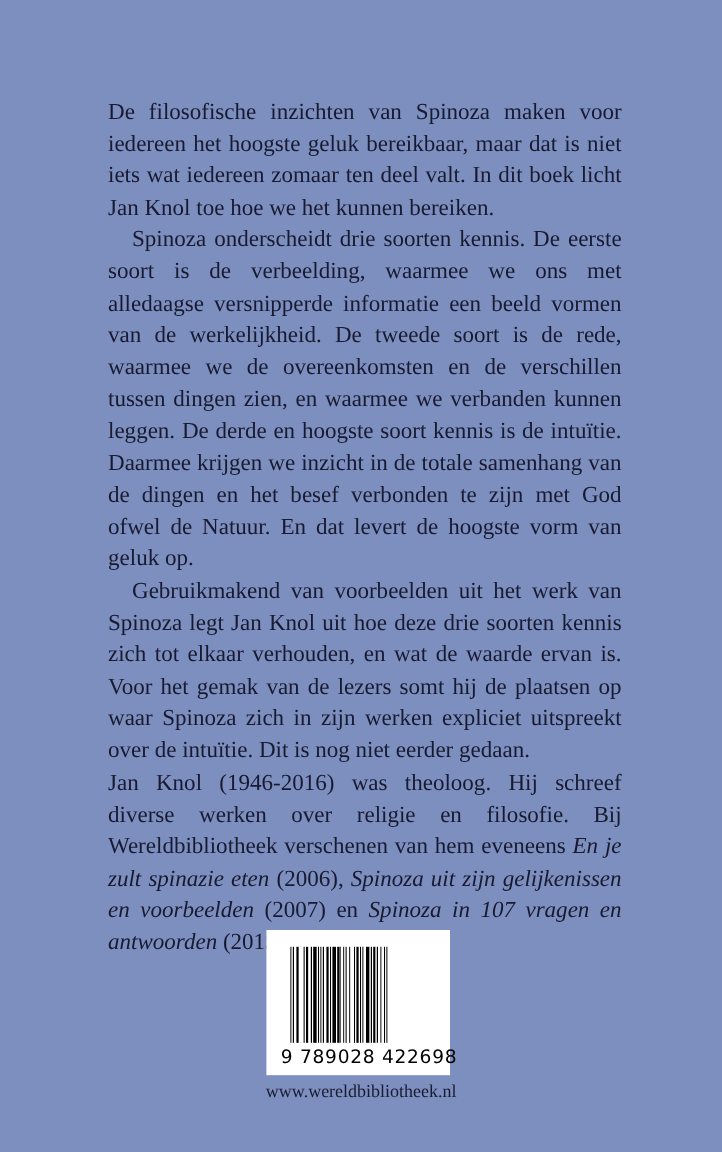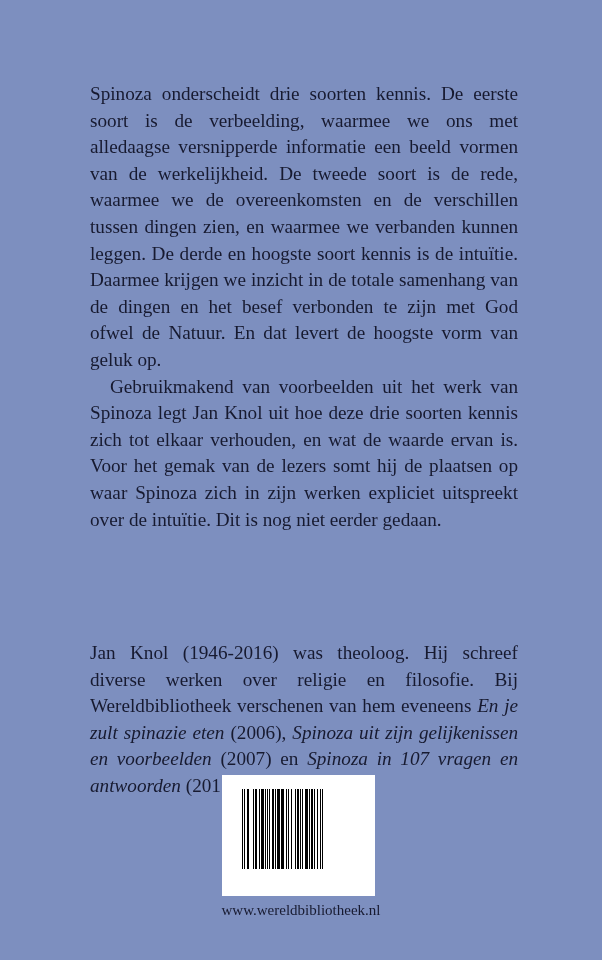--- a/index.html
+++ b/index.html
@@ -56,20 +56,21 @@
     top: 902px;
     text-align: center;
     font-size: 15px;
     color: #171a30;
   }
 </style>
 </head>
 <body>
 
 <div class="text-block" id="blurb">
+  <p>De filosofische inzichten van Spinoza maken voor ieder­een het hoogste geluk bereikbaar, maar dat is niet iets wat iedereen zomaar ten deel valt. In dit boek licht Jan Knol toe hoe we het kunnen bereiken.</p>
   <p>Spinoza onderscheidt drie soorten kennis. De eerste soort is de verbeelding, waarmee we ons met alledaagse versnipperde informatie een beeld vormen van de wer­kelijkheid. De tweede soort is de rede, waarmee we de overeenkomsten en de verschillen tussen dingen zien, en waarmee we verbanden kunnen leggen. De derde en hoogste soort kennis is de intuïtie. Daarmee krijgen we inzicht in de totale samenhang van de dingen en het besef verbonden te zijn met God ofwel de Natuur. En dat levert de hoogste vorm van geluk op.</p>
   <p>Gebruikmakend van voorbeelden uit het werk van Spinoza legt Jan Knol uit hoe deze drie soorten kennis zich tot elkaar verhouden, en wat de waarde ervan is. Voor het gemak van de lezers somt hij de plaatsen op waar Spinoza zich in zijn werken expliciet uitspreekt over de intuïtie. Dit is nog niet eerder gedaan.</p>
 </div>
 
 <div class="text-block" id="bio">
   <p><span>Jan Knol (1946-2016) was theoloog. Hij schreef diverse werken over religie en filosofie. Bij Wereldbibliotheek verschenen van hem eveneens </span><span class="ital">En je zult spinazie eten</span><span> (2006), </span><span class="ital">Spinoza uit zijn gelijkenissen en voorbeelden</span><span> (2007) en </span><span class="ital">Spinoza in 107 vragen en antwoorden</span><span> (2015).</span></p>
 </div>
 
 <div class="barcode-box">
   <div class="bars" id="bars">
@@ -127,15 +128,16 @@
       <span style="width: 0.95px; background: rgb(255, 255, 255);"></span>
       <span style="width: 0.95px; background: rgb(0, 0, 0);"></span>
       <span style="width: 2.85px; background: rgb(255, 255, 255);"></span>
       <span style="width: 0.95px; background: rgb(0, 0, 0);"></span>
       <span style="width: 1.9px; background: rgb(255, 255, 255);"></span>
       <span style="width: 0.95px; background: rgb(0, 0, 0);"></span>
       <span style="width: 0.95px; background: rgb(255, 255, 255);"></span>
       <span style="width: 0.95px; background: rgb(0, 0, 0);"></span>
       <span style="width: 0.95px; background: rgb(255, 255, 255);"></span>
     </div>
+  <div class="isbn">9 789028 422698</div>
 </div>
 
 <div class="url">www.wereldbibliotheek.nl</div>
 
 </body></html>

